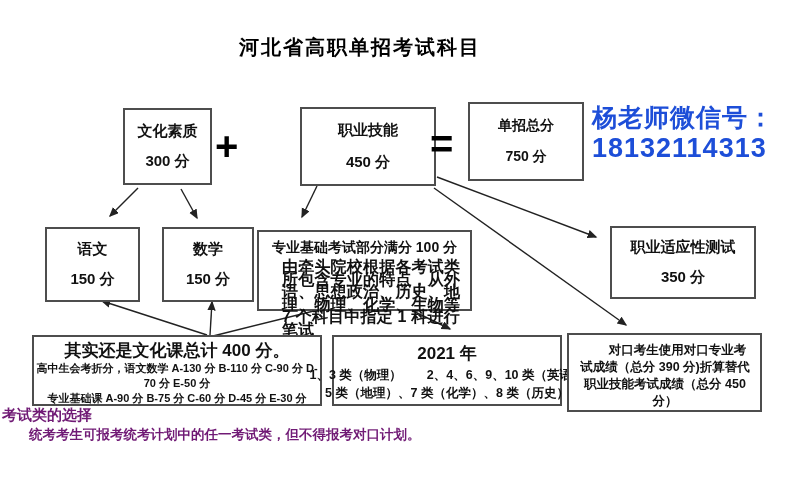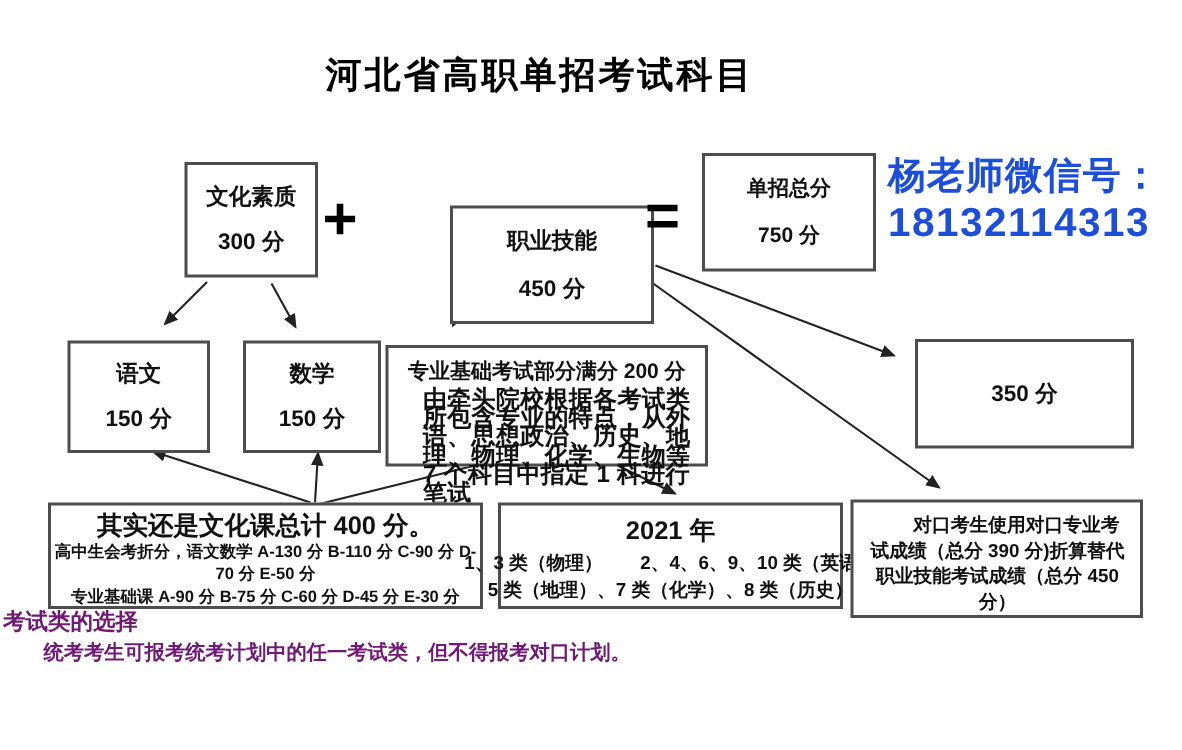--- a/index.html
+++ b/index.html
@@ -4,21 +4,21 @@
 <style>
   html,body { margin:0; padding:0; background:#fff; }
   .page {
     position:relative; width:788px; height:500px; background:#ffffff;
     font-family:"Liberation Sans", sans-serif; color:#111; overflow:hidden;
     font-weight:bold;
   }
   .abs { position:absolute; }
   .page-title {
     left:60px; top:34px; width:600px; text-align:center;
-    font-size:24px; letter-spacing:2px; color:#000;
+    font-size:20px; letter-spacing:2px; color:#000;
   }
   .box {
     position:absolute; border:2px solid #4d4d4d; background:#fff;
     display:flex; flex-direction:column; align-items:center;
     justify-content:space-evenly; text-align:center; color:#111;
   }
   .box .lbl { font-size:15px;font-family:Liberation Serif, serif; }
   .box .score { font-size:15px; }
   .op { position:absolute; font-size:40px; color:#000; line-height:1; }
   .contact { position:absolute; left:592px; top:102px; width:196px; color:#1d4ed8; }
@@ -67,21 +67,21 @@
     <line x1="409" y1="309" x2="450" y2="329" stroke="#222" stroke-width="1.4" marker-end="url(#ah)"></line>
   </svg>
 
   <div class="box" style="left:123px; top:108px; width:85px; height:73px;">
     <div class="lbl">文化素质</div>
     <div class="score">300 分</div>
   </div>
 
   <div class="op" style="left:215px; top:126px;">+</div>
 
-  <div class="box" style="left:300px; top:107px; width:132px; height:75px;margin-top:30px;">
+  <div class="box" style="left:300px; top:107px; width:132px; height:75px;">
     <div class="lbl">职业技能</div>
     <div class="score">450 分</div>
   </div>
 
   <div class="op" style="left:430px; top:124px;">=</div>
 
   <div class="box" style="left:468px; top:102px; width:112px; height:75px;">
     <div class="lbl" style="font-size:14px;">单招总分</div>
     <div class="score" style="font-size:14px;">750 分</div>
   </div>
@@ -95,25 +95,26 @@
     <div class="lbl">语文</div>
     <div class="score">150 分</div>
   </div>
 
   <div class="box" style="left:162px; top:227px; width:88px; height:71px;">
     <div class="lbl">数学</div>
     <div class="score">150 分</div>
   </div>
 
   <div class="box pro-box" style="left:257px; top:230px; width:211px; height:77px;">
-    <div class="pro-title">专业基础考试部分满分 200 分</div>
+    <div class="pro-title">专业基础考试部分满分 100 分</div>
     <div class="pro-desc">由牵头院校根据各考试类所包含专业的特点，从外语、思想政治、历史、地理、物理、化学、生物等 7 个科目中指定 1 科进行笔试</div>
   </div>
 
   <div class="box" style="left:610px; top:226px; width:142px; height:69px;">
+    <div class="lbl">职业适应性测试</div>
     <div class="score">350 分</div>
   </div>
 
   <div class="box" style="left:32px; top:335px; width:286px; height:67px;">
     <div class="note-title">其实还是文化课总计 400 分。</div>
     <div class="note-line">高中生会考折分，语文数学 A-130 分 B-110 分 C-90 分 D-70 分 E-50 分</div>
     <div class="note-line">专业基础课 A-90 分 B-75 分 C-60 分 D-45 分 E-30 分</div>
   </div>
 
   <div class="box" style="left:332px; top:335px; width:226px; height:67px;">

